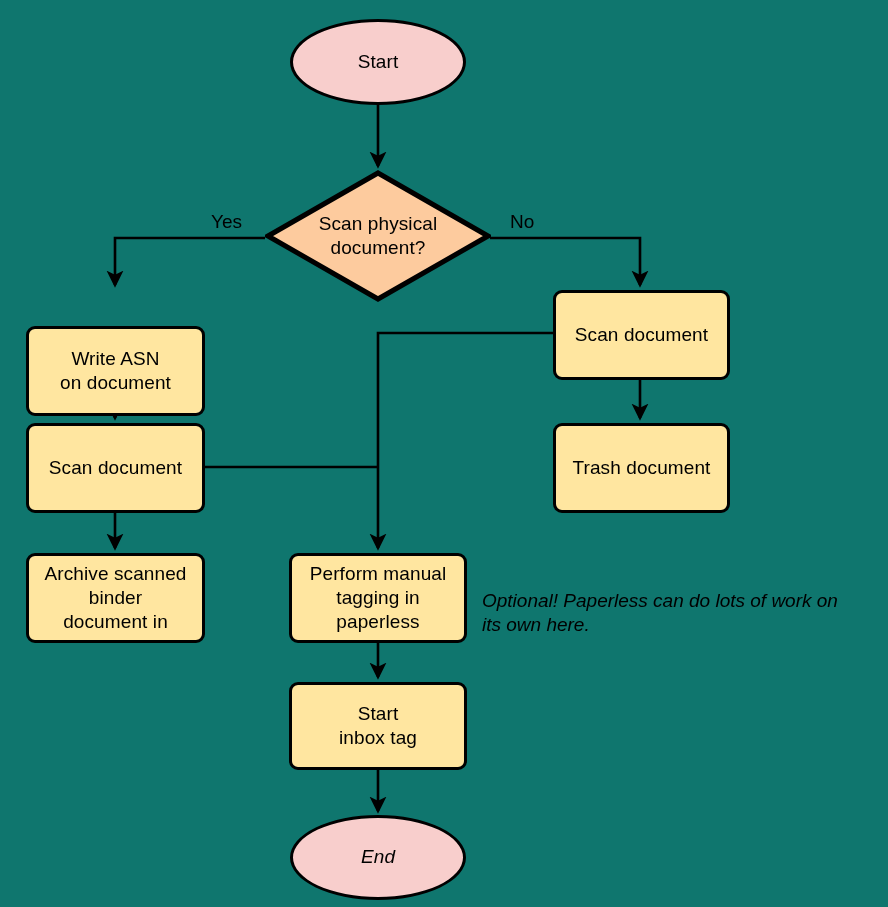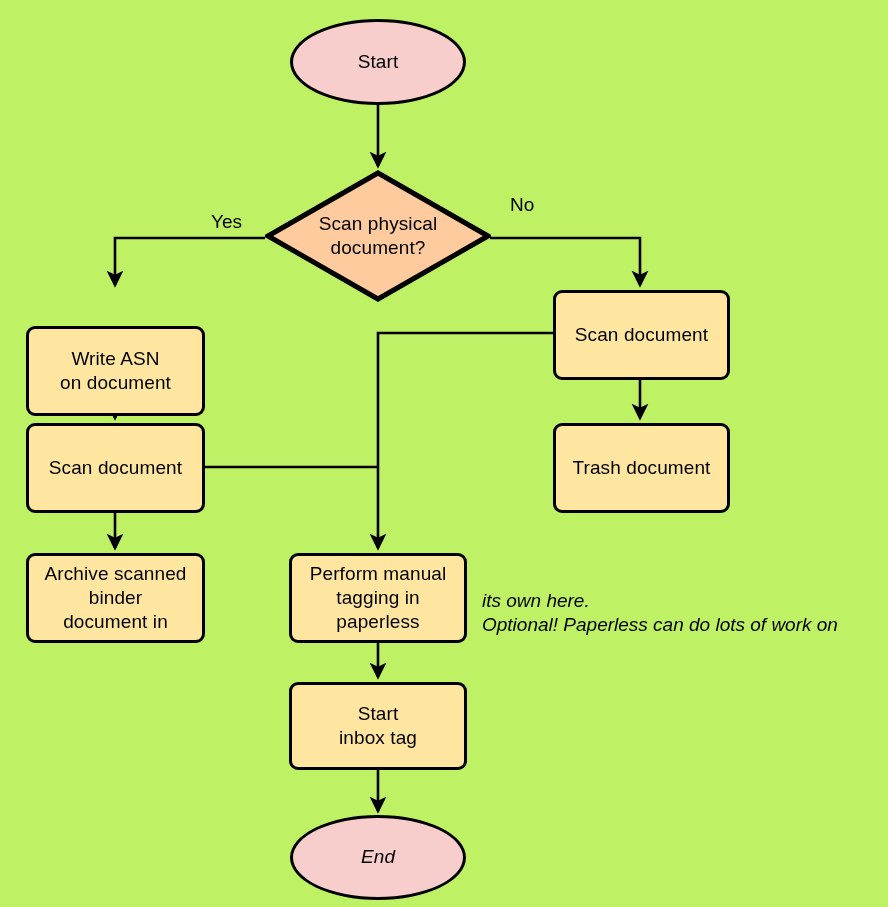--- a/index.html
+++ b/index.html
@@ -9,21 +9,21 @@
     background: #ffffff;
   }
   body {
     font-family: "Liberation Sans", sans-serif;
     -webkit-font-smoothing: antialiased;
   }
   #canvas {
     position: relative;
     width: 888px;
     height: 907px;
-    background: #bef264;
+    background: #0f766e;
     overflow: hidden;
   }
   #edges {
     position: absolute;
     left: 0;
     top: 0;
     width: 888px;
     height: 907px;
     pointer-events: none;
   }
@@ -123,21 +123,21 @@
     <svg class="diamond-shape" viewBox="0 0 226 132" preserveAspectRatio="none" aria-hidden="true">
       <polygon points="113,3 223,66 113,129 3,66" fill="#fdcb9e" stroke="#000000" stroke-width="5" stroke-linejoin="miter"></polygon>
     </svg>
     <span class="decision-label">
       <span class="nl">Scan physical</span>
       <span class="nl">document?</span>
     </span>
   </div>
 
   <div class="edge-label" style="left:211px; top:211px;">Yes</div>
-  <div class="edge-label" style="left:510px; top:194px;">No</div>
+  <div class="edge-label" style="left:510px; top:211px;">No</div>
 
   <div class="node node-process" style="left:26px; top:290px; width:179px; height:90px;margin-top:36px;">
     <span>
       <span class="nl">Write ASN</span>
       <span class="nl">on document</span>
     </span>
   </div>
 
   <div class="node node-process" style="left:26px; top:423px; width:179px; height:90px;">
     <span class="nl">Scan document</span>
@@ -172,17 +172,17 @@
       <span class="nl">Start</span>
       <span class="nl">inbox tag</span>
     </span>
   </div>
 
   <div class="node node-terminator" style="left:290px; top:815px; width:176px; height:85px;font-style:italic;">
     <span>End</span>
   </div>
 
   <div class="note" style="left:482px; top:589px; width:400px;">
+    <span class="nl">Optional! Paperless can do lots of work on</span>
     <span class="nl">its own here.</span>
-    <span class="nl">Optional! Paperless can do lots of work on</span>
   </div>
 
 </div>
 
 </body></html>

